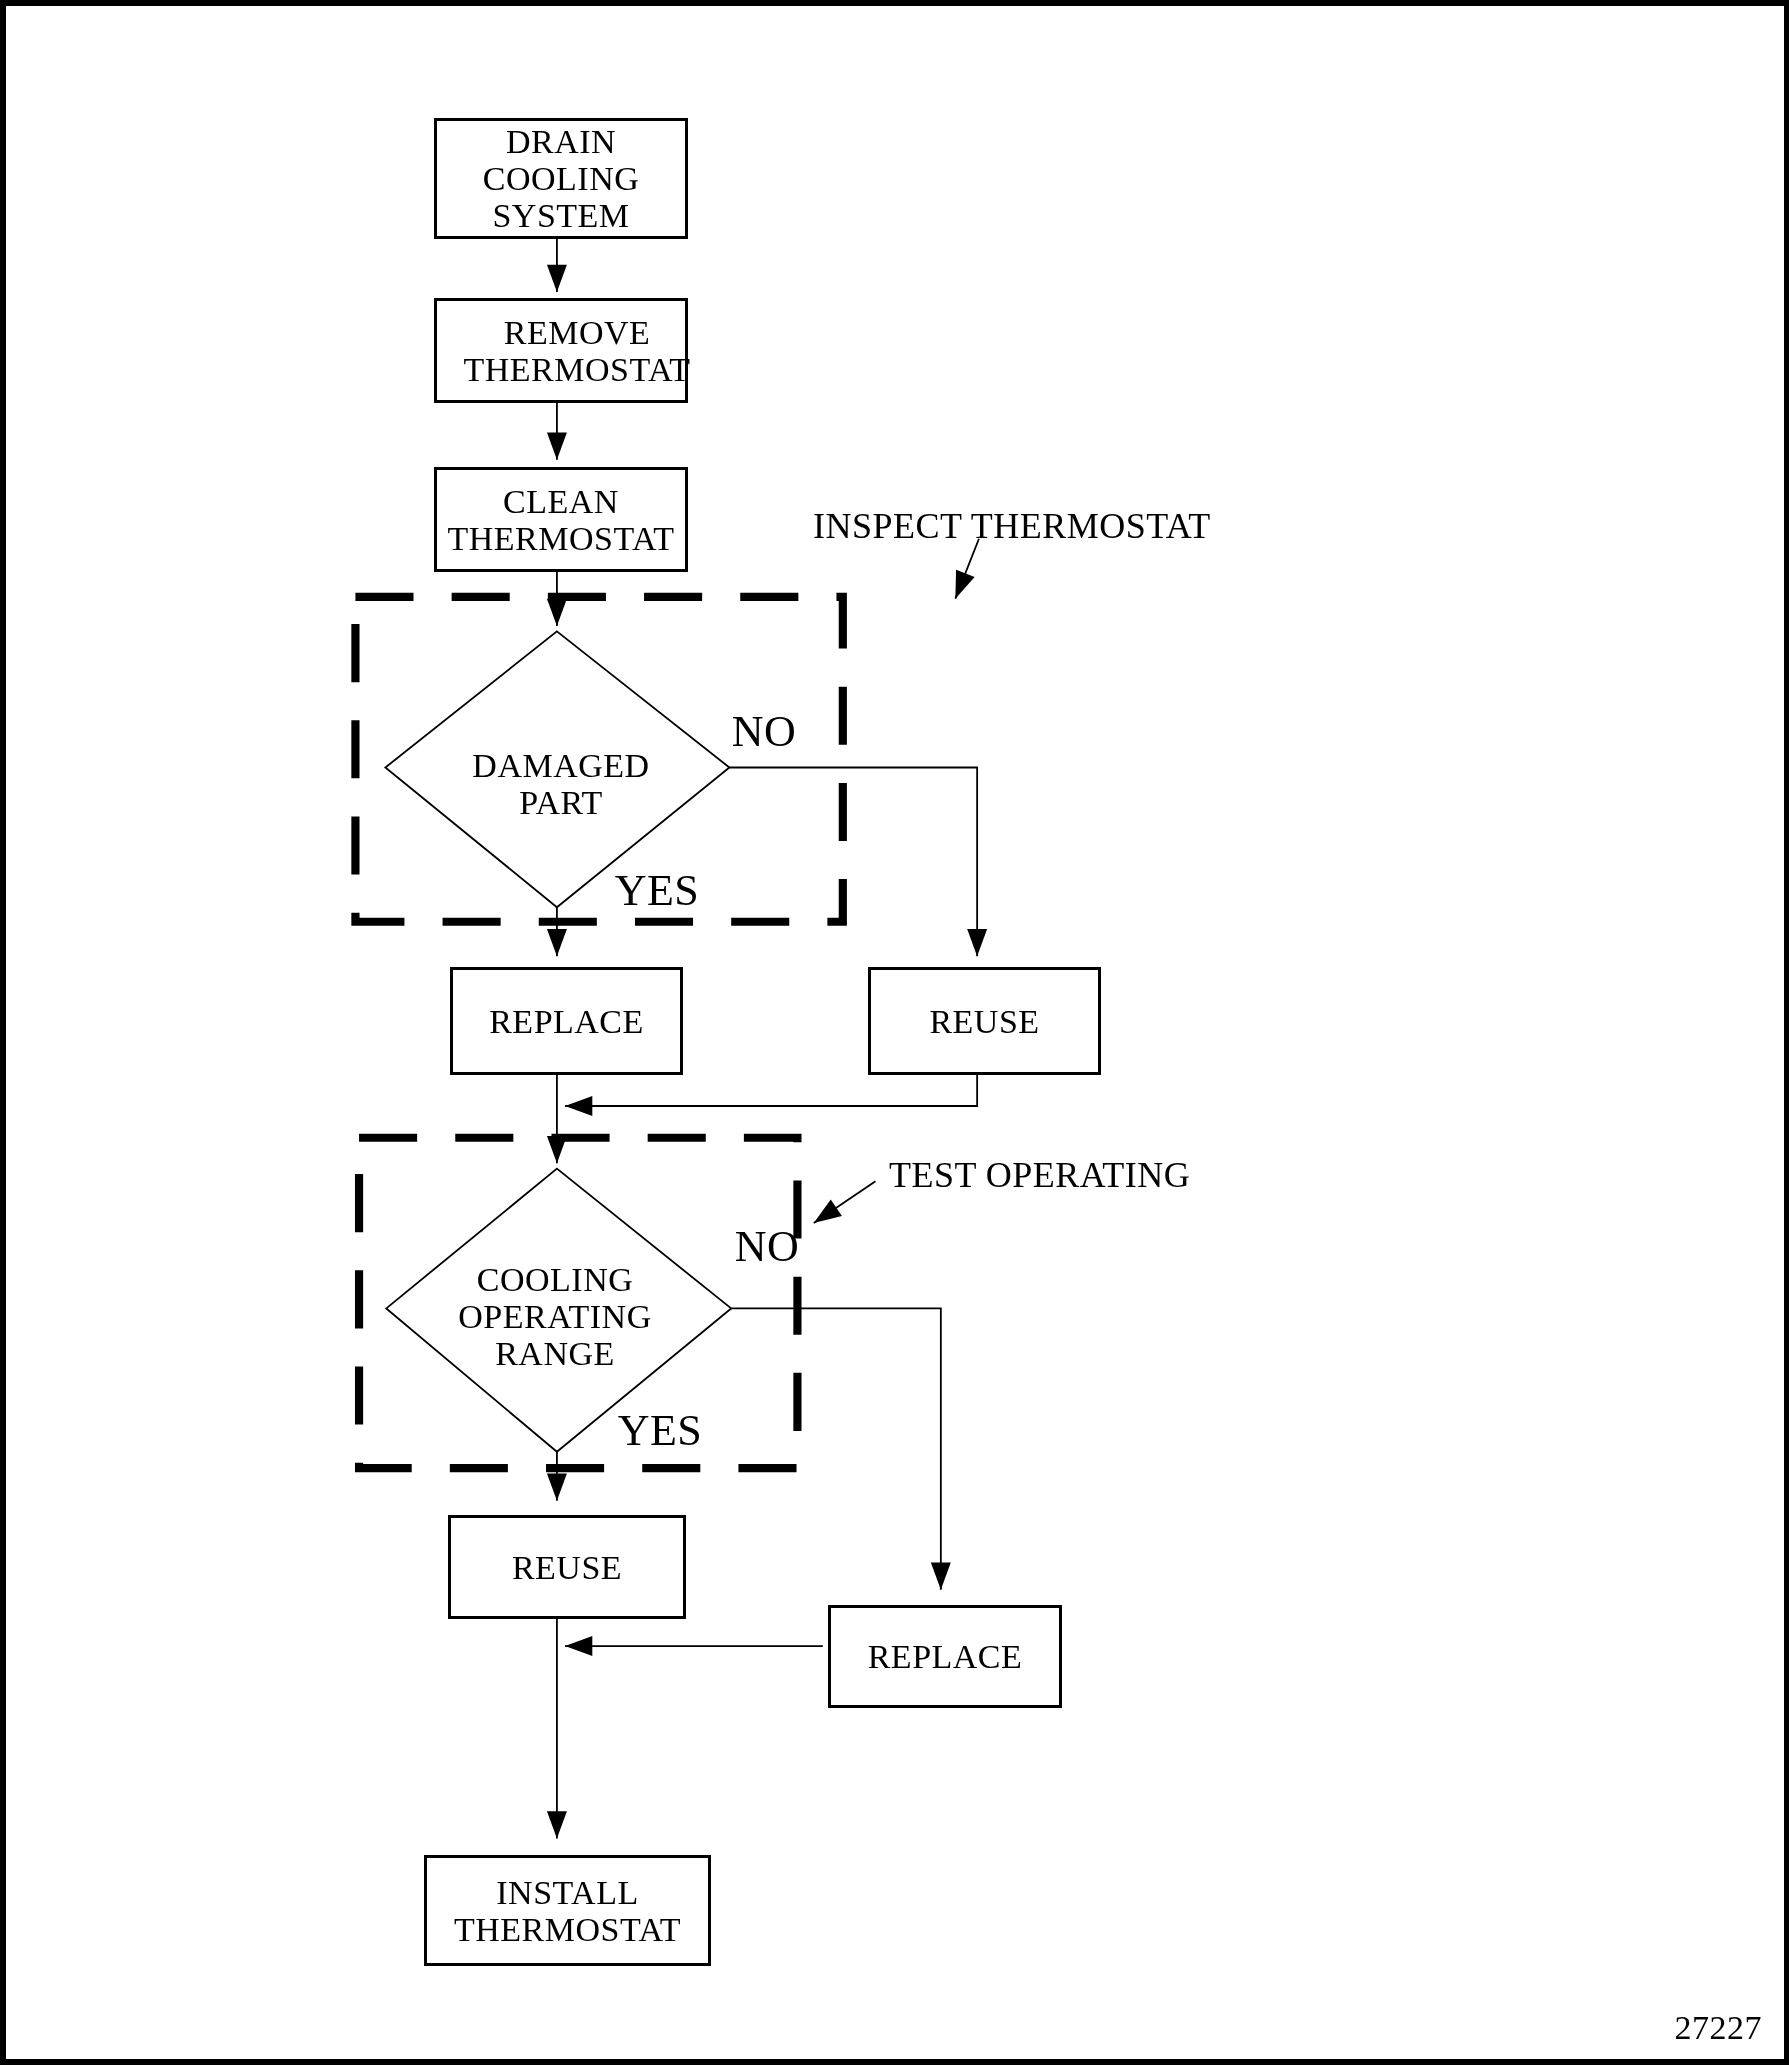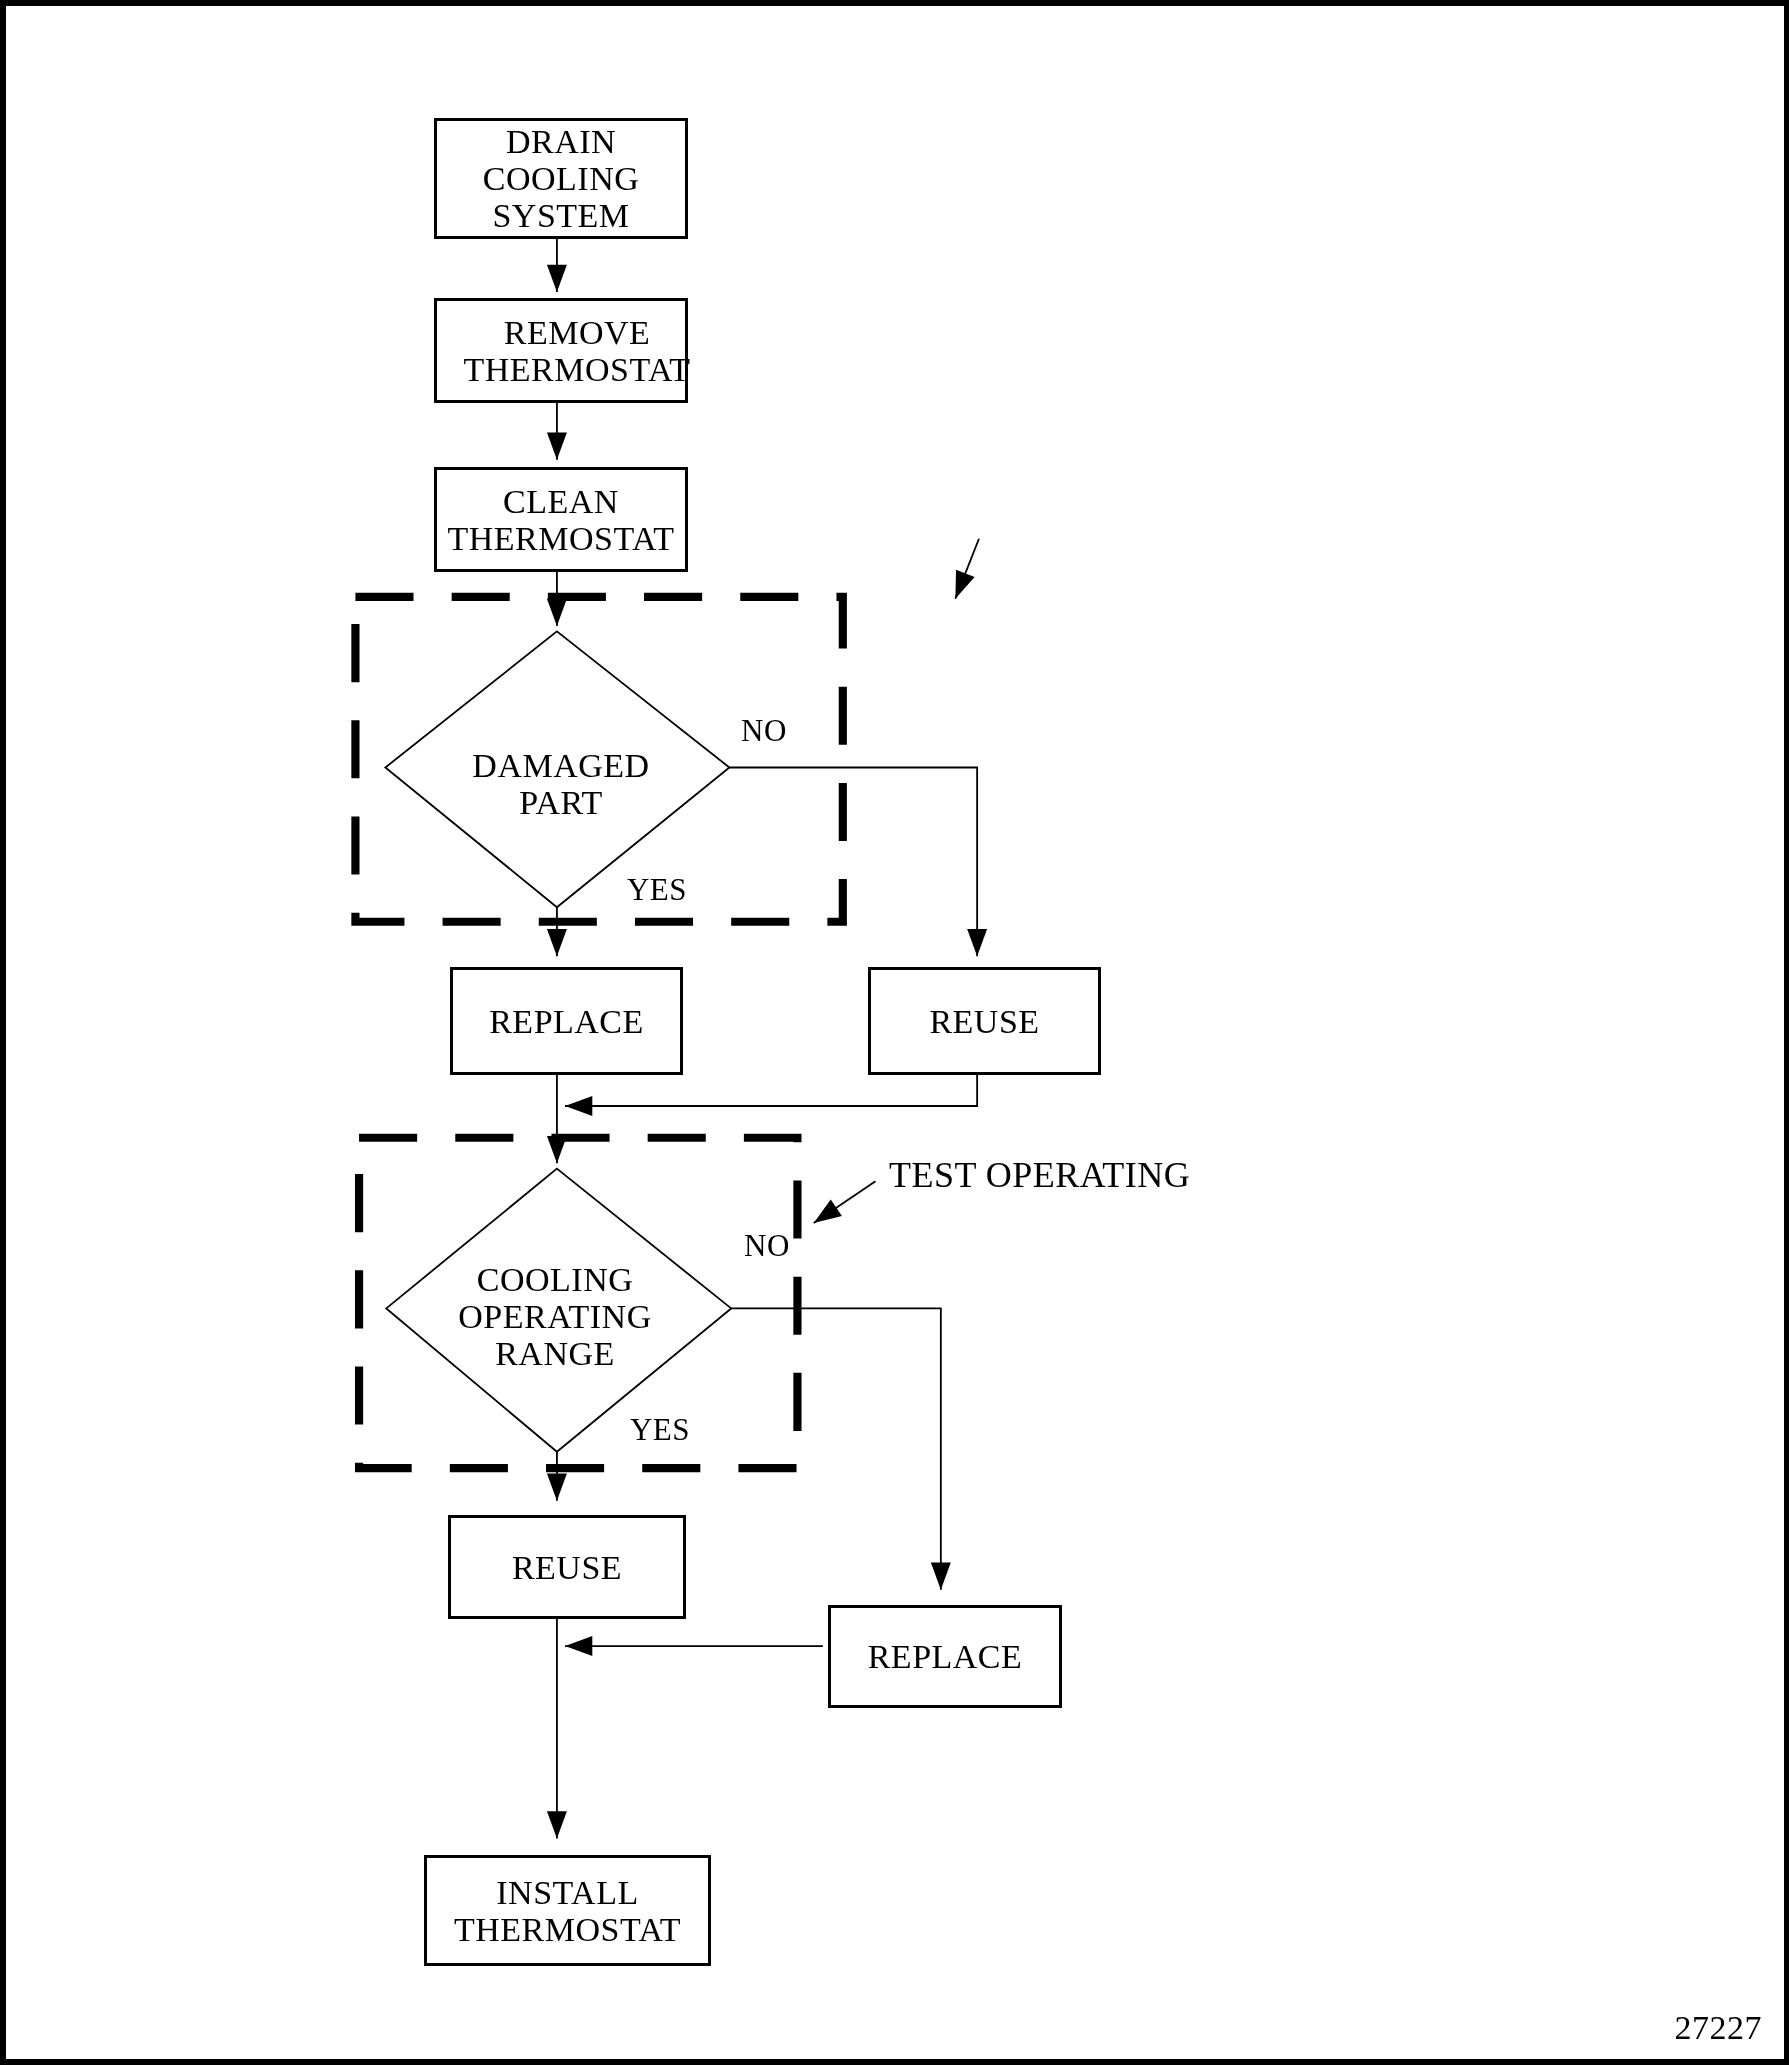--- a/index.html
+++ b/index.html
@@ -28,21 +28,21 @@
   .diamond-text{
     position:absolute;
     transform:translate(-50%,-50%);
     text-align:center;
     white-space:pre-line;
     font-size:34px;line-height:37px;letter-spacing:0.5px;
   }
   .branch-label{
     position:absolute;
     transform:translate(-50%,-50%);
-    font-size:31px;letter-spacing:0.5px;
+    font-size:44px;letter-spacing:0.5px;
     white-space:nowrap;
   }
   .annotation{
     position:absolute;
     font-size:36px;letter-spacing:0.5px;
     white-space:nowrap;
   }
   .fig-number{
     position:absolute;
     left:1553px;top:2003px;width:203px;
@@ -111,18 +111,19 @@
 
   <div class="diamond-text" style="left:549px;top:1310px;">COOLING
 OPERATING
 RANGE</div>
 
   <div class="branch-label" style="left:758px;top:725px;">NO</div>
   <div class="branch-label" style="left:651px;top:884px;">YES</div>
   <div class="branch-label" style="left:761px;top:1240px;">NO</div>
   <div class="branch-label" style="left:654px;top:1424px;">YES</div>
 
+  <div class="annotation" style="left:807px;top:499px;">INSPECT THERMOSTAT</div>
   <div class="annotation" style="left:883px;top:1148px;">TEST OPERATING</div>
 
   <div class="fig-number">27227</div>
 
 </div>
 
 
 </body></html>

